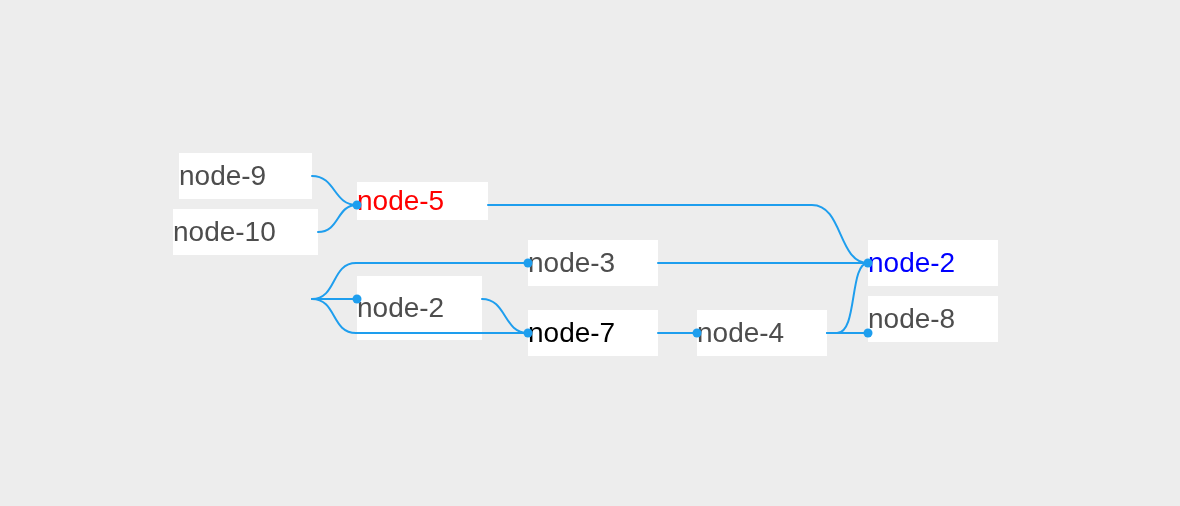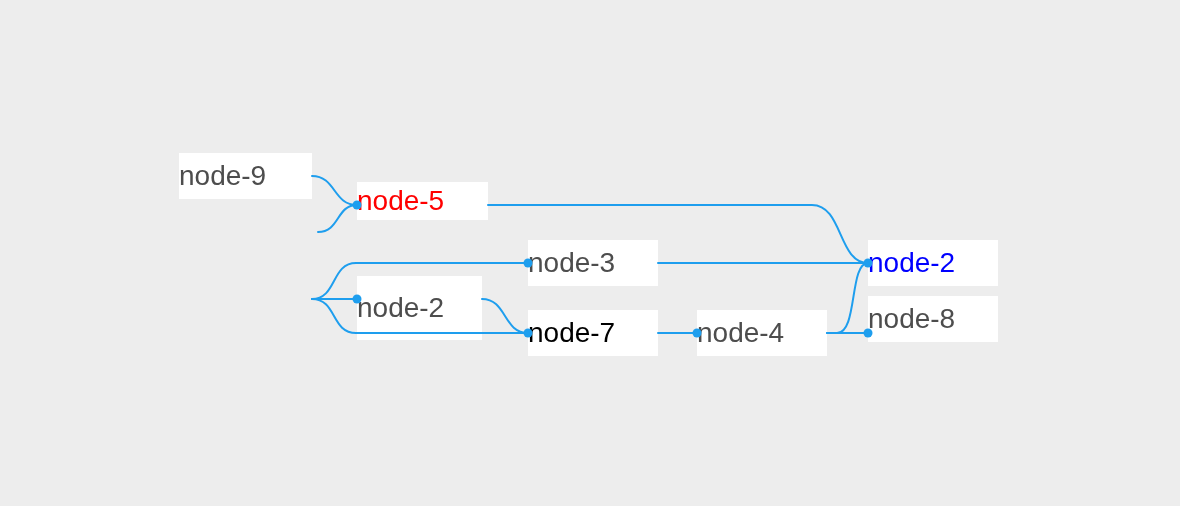--- a/index.html
+++ b/index.html
@@ -53,20 +53,23 @@
       <circle cx="357" cy="299" r="4.5" fill="#1E9EEE"></circle>
       <circle cx="528" cy="263" r="4.5" fill="#1E9EEE"></circle>
       <circle cx="528" cy="333" r="4.5" fill="#1E9EEE"></circle>
       <circle cx="697" cy="333" r="4.5" fill="#1E9EEE"></circle>
       <circle cx="868" cy="263" r="4.5" fill="#1E9EEE"></circle>
       <circle cx="868" cy="333" r="4.5" fill="#1E9EEE"></circle>
     </svg>
 <div class="graph-node" style="left: 179px; top: 153px; width: 133px; height: 46px; background: rgb(255, 255, 255);">
       <span style="color: rgb(77, 77, 77);">node-9</span>
     </div>
+    <div class="graph-node" style="left: 173px; top: 209px; width: 145px; height: 46px; background: rgb(255, 255, 255);">
+      <span style="color: rgb(77, 77, 77);">node-10</span>
+    </div>
     <div class="graph-node" style="left: 357px; top: 182px; width: 131px; height: 38px; background: rgb(255, 255, 255);">
       <span style="color: rgb(255, 0, 0);">node-5</span>
     </div>
     <div class="graph-node" style="left: 357px; top: 276px; width: 125px; height: 64px; background: rgb(255, 255, 255);">
       <span style="color: rgb(77, 77, 77);">node-2</span>
     </div>
     <div class="graph-node" style="left: 528px; top: 240px; width: 130px; height: 46px; background: rgb(255, 255, 255);">
       <span style="color: rgb(77, 77, 77);">node-3</span>
     </div>
     <div class="graph-node" style="left: 528px; top: 310px; width: 130px; height: 46px; background: rgb(255, 255, 255);">

